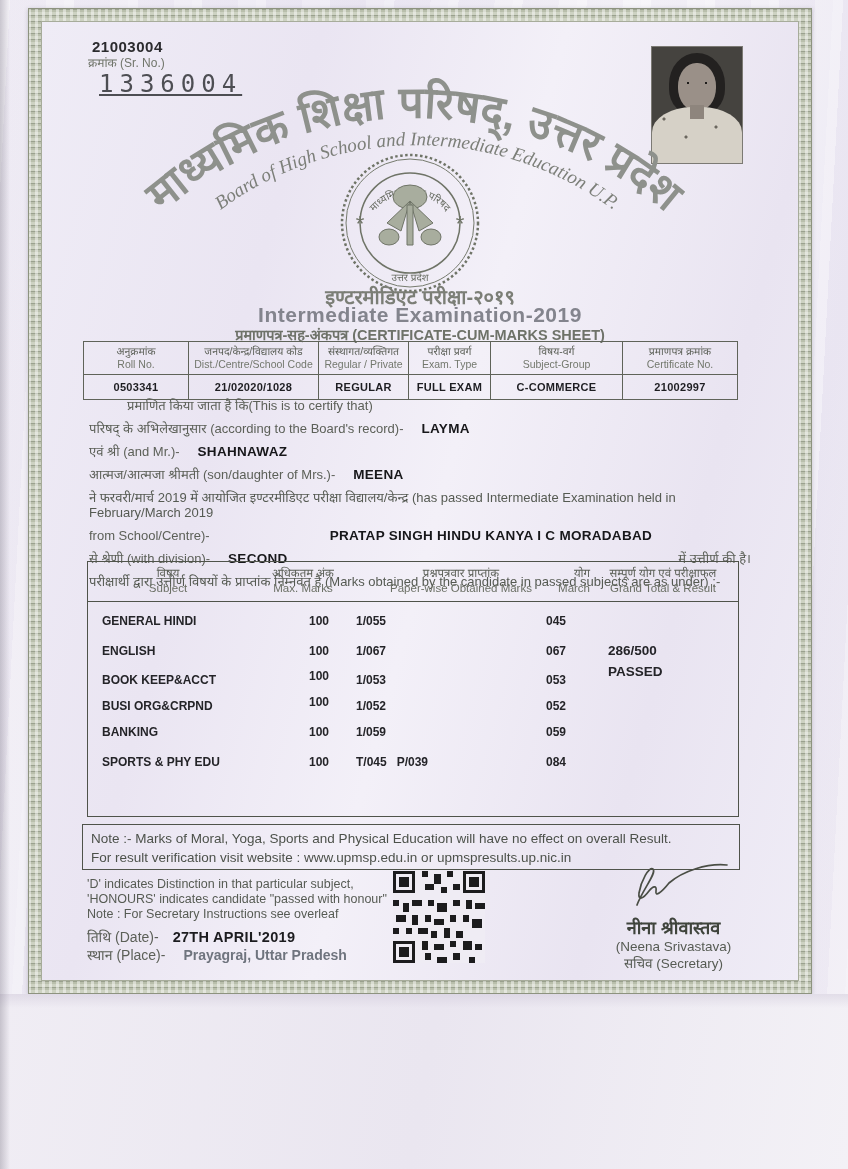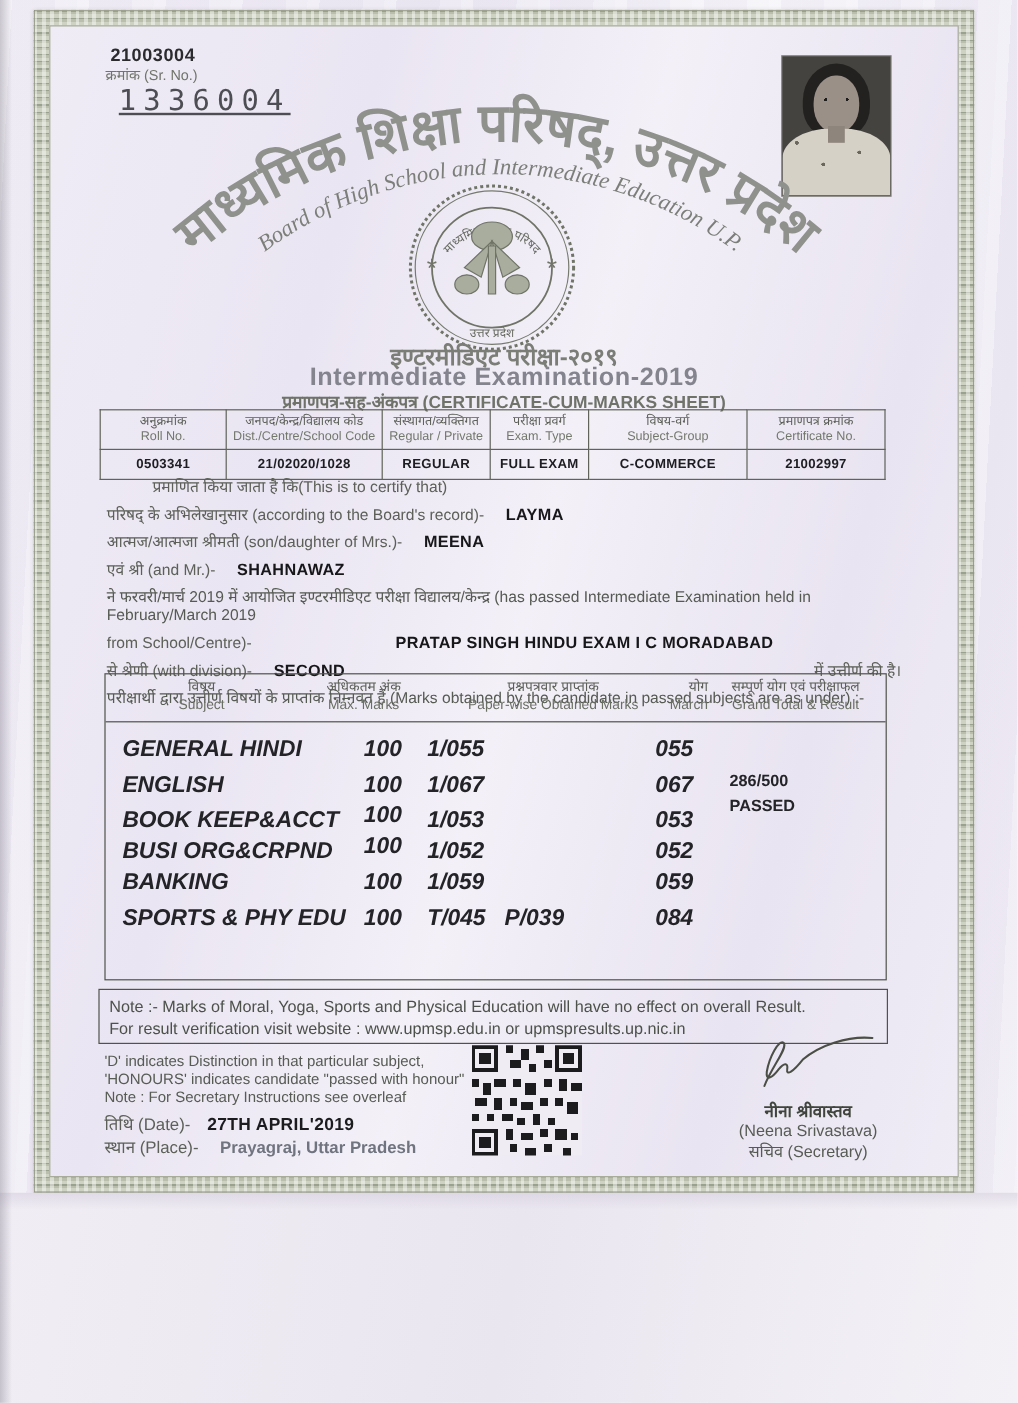--- a/index.html
+++ b/index.html
@@ -59,39 +59,39 @@
   .certify .ind{margin-left:38px;}
   .certify b{color:#17171a;font-size:13.5px;letter-spacing:.3px;}
   .certify .name-gap{display:inline-block;width:18px;}
   .certify .school-line b{margin-left:120px;}
   .certify .right-note{position:absolute;right:0;top:0;}
   
   .marks-box{left:46px;top:540px;width:652px;height:256px;border:1.5px solid #4f534a;box-sizing:border-box;}
   .marks-head{position:absolute;left:0;top:0;width:100%;height:40px;border-bottom:1.5px solid #4f534a;box-sizing:border-box;}
   .mh{position:absolute;top:4px;text-align:center;font-size:11.5px;line-height:15px;color:#5f6459;}
   .mh .en{color:#6a6f64;}
-  .mrow{position:absolute;left:0;width:100%;height:20px;font-weight:bold;color:#242428;font-size:19px;font-style:italic;}
+  .mrow{position:absolute;left:0;width:100%;height:20px;font-weight:bold;color:#242428;font-size:12px;}
   .mrow span{position:absolute;white-space:pre;}
   .c-sub{left:14px;}
   .c-max{left:196px;width:70px;text-align:center;}
   .c-pw{left:268px;}
   .c-tot{left:458px;}
   .grand{position:absolute;left:520px;top:78px;font-weight:bold;color:#242428;font-size:13.5px;line-height:21px;}
   
   .note-box{left:41px;top:803px;width:658px;height:46px;border:1px solid #4f534a;box-sizing:border-box;padding:4px 8px;
     font-size:13.5px;color:#4c514a;line-height:19px;}
   
   .footer-left{left:46px;top:856px;width:330px;font-size:12.5px;color:#565b53;line-height:15px;}
   .footer-left .dateline{margin-top:8px;font-size:14px;}
   .footer-left .dateline b{color:#1c1c1f;font-size:14.5px;margin-left:14px;letter-spacing:.3px;}
   .footer-left .placeline{margin-top:3px;font-size:14px;}
   .footer-left .placeline .pv{font-weight:bold;color:#6f747e;margin-left:18px;}
   .qr{left:352px;top:850px;}
   .sig-block{left:545px;top:838px;width:175px;text-align:center;color:#4c5048;}
-  .sig-name{font-size:14px;font-weight:bold;color:#3f443c;}
+  .sig-name{font-size:18px;font-weight:bold;color:#3f443c;}
   .sig-en{font-size:13.5px;color:#565b53;}
   .sig-title{font-size:13.5px;color:#565b53;}
   .below-fold{position:absolute;left:0;top:994px;width:848px;height:175px;
     background:linear-gradient(180deg,rgba(205,198,215,.45),rgba(242,240,246,0) 14px),
                linear-gradient(100deg,#f0edf4,#eae6f0 50%,#f3f1f6);}
 </style>
 </head>
 <body>
 
 <div class="streaks"></div>
@@ -178,28 +178,28 @@
       </tr>
     </tbody>
       </table>
 
     <div class="abs certify">
       <div class="row ind hindi">प्रमाणित किया जाता है कि(This is to certify that)</div>
       <div class="row">
         <span class="hindi">परिषद् के अभिलेखानुसार (according to the Board's record)-</span><span class="name-gap"></span><b>LAYMA</b>
       </div>
       <div class="row">
+        <span class="hindi">एवं श्री (and Mr.)-</span><span class="name-gap"></span><b>SHAHNAWAZ</b>
+      </div>
+      <div class="row">
         <span class="hindi">आत्मज/आत्मजा श्रीमती (son/daughter of Mrs.)-</span><span class="name-gap"></span><b>MEENA</b>
-      </div>
-      <div class="row">
-        <span class="hindi">एवं श्री (and Mr.)-</span><span class="name-gap"></span><b>SHAHNAWAZ</b>
       </div>
       <div class="row">ने फरवरी/मार्च 2019 में आयोजित इण्टरमीडिएट परीक्षा विद्यालय/केन्द्र (has passed Intermediate Examination held in February/March 2019</div>
       <div class="row school-line">
-        <span class="hindi">from School/Centre)-</span><b>PRATAP SINGH HINDU EXAM I C MORADABAD</b>
+        <span class="hindi">from School/Centre)-</span><b>PRATAP SINGH HINDU KANYA I C MORADABAD</b>
       </div>
       <div class="row">
         <span class="hindi">से श्रेणी (with division)-</span><span class="name-gap"></span><b>SECOND</b>
         <span class="right-note hindi">में उत्तीर्ण की है।</span>
       </div>
       <div class="row">परीक्षार्थी द्वारा उत्तीर्ण विषयों के प्राप्तांक निम्नवत हैं (Marks obtained by the candidate in passed subjects are as under) :-</div>
     </div>
 
     <div class="abs marks-box">
       <div class="marks-head">
@@ -207,21 +207,21 @@
         <div class="mh" style="left:160px;width:110px;"><span class="hindi">अधिकतम अंक</span><br><span class="en">Max. Marks</span></div>
         <div class="mh" style="left:278px;width:190px;"><span class="hindi">प्रश्नपत्रवार प्राप्तांक</span><br><span class="en">Paper-wise Obtained Marks</span></div>
         <div class="mh" style="left:432px;width:70px;text-align:right;"><span class="hindi">योग</span><br><span class="en">March</span></div>
         <div class="mh" style="left:500px;width:150px;"><span class="hindi">सम्पूर्ण योग एवं परीक्षाफल</span><br><span class="en">Grand Total &amp; Result</span></div>
       </div>
 
       <div class="mrow" style="top:52px;">
         <span class="c-sub">GENERAL HINDI</span>
         <span class="c-max">100</span>
         <span class="c-pw">1/055</span>
-        <span class="c-tot">055</span>
+        <span class="c-tot">045</span>
       </div>
       <div class="mrow" style="top:82px;">
         <span class="c-sub">ENGLISH</span>
         <span class="c-max">100</span>
         <span class="c-pw">1/067</span>
         <span class="c-tot">067</span>
       </div>
       <div class="mrow" style="top:111px;">
         <span class="c-sub">BOOK KEEP&amp;ACCT</span>
         <span class="c-max" style="top:-4px;">100</span>

